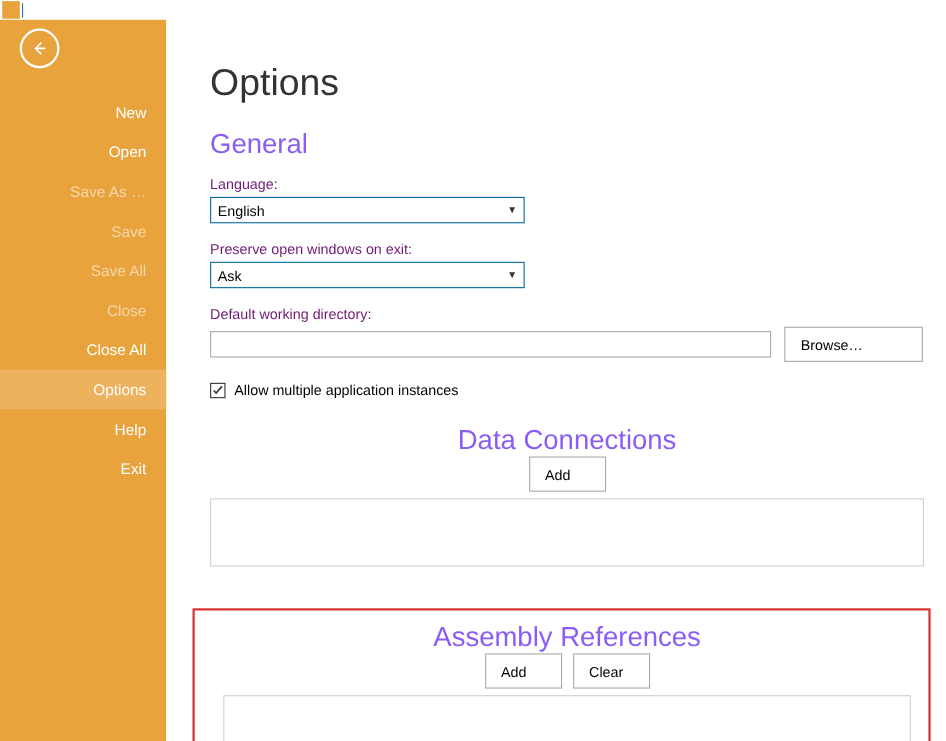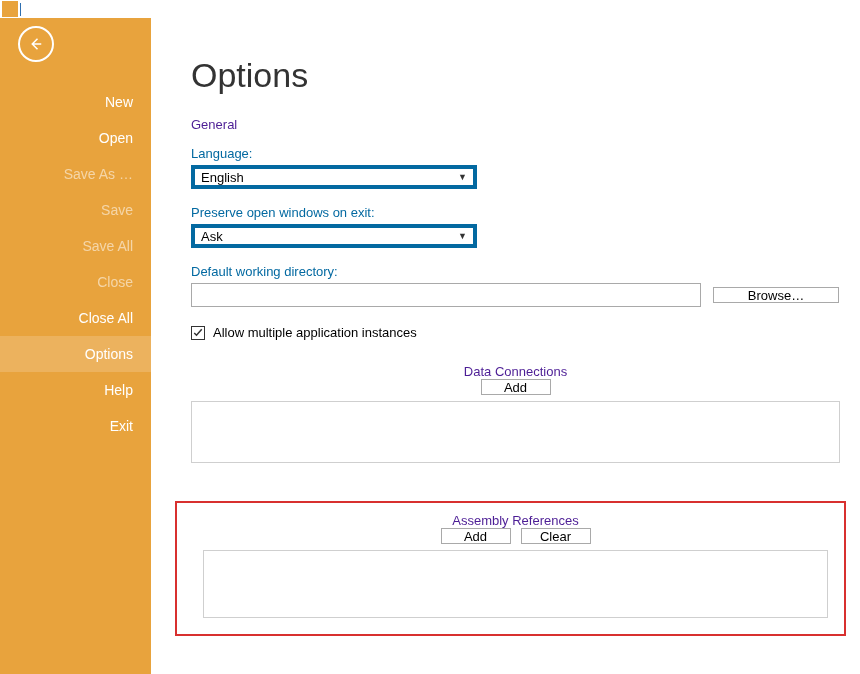--- a/index.html
+++ b/index.html
@@ -61,50 +61,50 @@
       position: relative;
       overflow: hidden;
     }
     .page-title {
       font-size: 34px;
       font-weight: 300;
       color: #333;
       margin-bottom: 22px;
     }
     .section-title {
-      font-size: 13px;
+      font-size: 25px;
       font-weight: 400;
-      color: #4c1d95;
+      color: #8b5cf6;
       margin-bottom: 14px;
     }
     .field-row { margin-bottom: 16px; }
-    .field-label { font-size: 13px; color:#0369a1; margin-bottom: 4px; }
+    .field-label { font-size: 13px; color:#701a75; margin-bottom: 4px; }
 
     .select {
       width: 286px; height: 24px;
-      border: 4px solid #0369a1;
+      border: 1px solid #0369a1;
       background: #fff;
       display:flex; align-items:center; justify-content:space-between;
       padding: 0 6px; cursor:pointer;
       font-size:13px;
     }
     .select .caret { font-size:9px; color:#333; }
 
     .text-input {
       height: 24px; border:1px solid #a9a9a9; background:#fff;
       padding: 0 6px; font-size:13px;
     }
 
     .dir-row { display:flex; gap:12px; align-items:center; }
     .dir-input { flex:0 0 510px; }
     .btn {
-      height: 16px; min-width: 70px; padding: 0 14px;
+      height: 32px; min-width: 70px; padding: 0 14px;
       border:1px solid #a9a9a9; background:#fff;
       font-size:13px; cursor:pointer; display:inline-flex;
-      align-items:center; justify-content:center;
+      align-items:center; justify-content:flex-start;
     }
     .btn.wide { width: 126px; }
 
     .checkbox-row { display:flex; align-items:center; gap:8px; margin: 18px 0 24px; }
     .checkbox {
       width:14px; height:14px; border:1px solid #333; position:relative; cursor:pointer;
       display:flex; align-items:center; justify-content:center;
     }
     .checkbox svg { width:12px; height:12px; stroke:#333; fill:none; stroke-width:2; }
 

